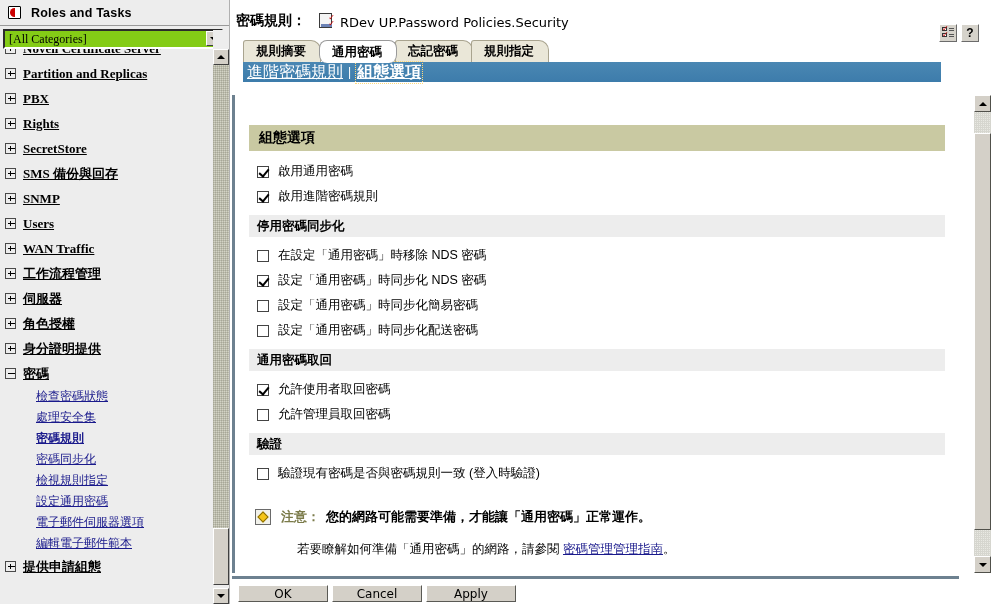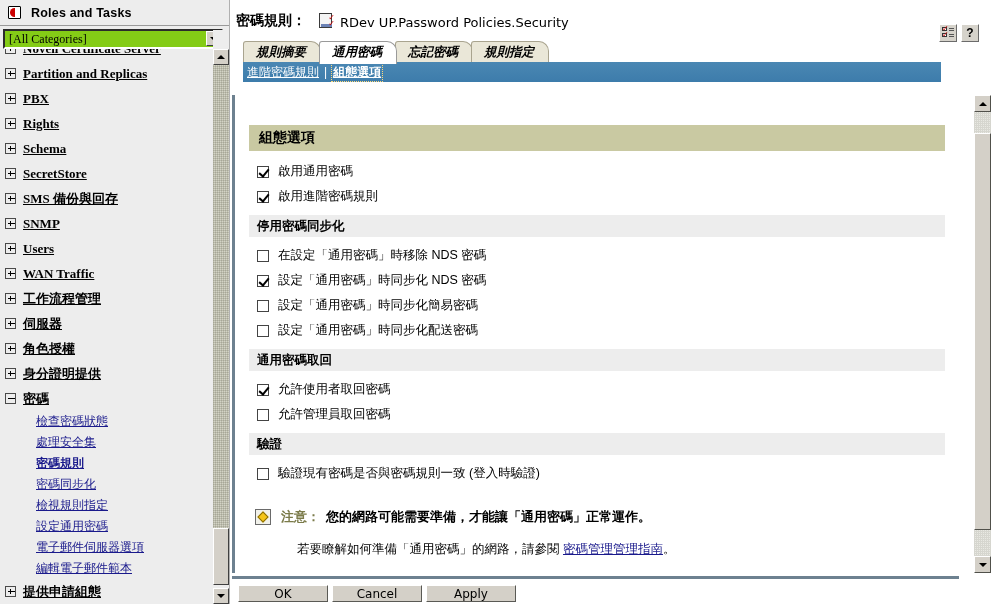--- a/index.html
+++ b/index.html
@@ -228,21 +228,21 @@
   .mini-list .c {
     position: absolute; color: #cc0000; font-size: 8px; font-weight: bold;
     line-height: 6px; left: 0px;
   }
   .mini-list .c1 { top: -1px; } .mini-list .c2 { top: 5px; }
 
   
   #tabs {
     position: absolute; left: 12px; top: 40px;
     height: 24px;
-    display: flex; align-items: center; font-style: italic;
+    display: flex; align-items: flex-start;
   }
   .tab {
     position: relative;
     height: 22px;
     padding: 0 14px 0 12px;
     display: flex; align-items: center;
     font-weight: bold; font-size: 12.5px;
     background: #eae7d8;
     border: 1px solid #a9a48f;
     border-bottom: none;
@@ -250,33 +250,34 @@
     margin-right: -2px;
     cursor: pointer;
     color: #000;
     white-space: nowrap;
   }
   .tab.active {
     background: #ffffff;
     border-color: #9a9a9a;
     z-index: 3;
     height: 23px;
+    border-radius: 8px;
   }
   #subnav {
     position: absolute; left: 12px; top: 62px;
     width: 698px; height: 20px;
     background: #3f7fae;
     background: linear-gradient(180deg,#4a87b3 0%, #3d7cab 100%);
     display: flex; align-items: center;
     padding-left: 4px;
     z-index: 1;
   }
   #subnav a {
     color: #ffffff;
-    font-size: 12px;
+    font-size: 16px;
     text-decoration: underline;
     cursor: pointer;
     font-weight: normal;
   }
   #subnav .sep { color: #ffffff; margin: 0 5px; }
   #subnav a.cur { font-weight: bold; outline: 1px dotted #ffd97a; padding: 0 1px; }
 
   
   #panel {
     position: absolute; left: 232px; top: 95px;
@@ -435,24 +436,20 @@
           <span class="expander plus"></span>
           <span class="tree-label">Partition and Replicas</span>
         </div>
         <div class="tree-node">
           <span class="expander plus"></span>
           <span class="tree-label">PBX</span>
         </div>
         <div class="tree-node">
           <span class="expander plus"></span>
           <span class="tree-label">Rights</span>
-        </div>
-        <div class="tree-node">
-          <span class="expander plus"></span>
-          <span class="tree-label">Schema</span>
         </div>
         <div class="tree-node">
           <span class="expander plus"></span>
           <span class="tree-label">SecretStore</span>
         </div>
         <div class="tree-node">
           <span class="expander plus"></span>
           <span class="tree-label">SMS 備份與回存</span>
         </div>
         <div class="tree-node">

